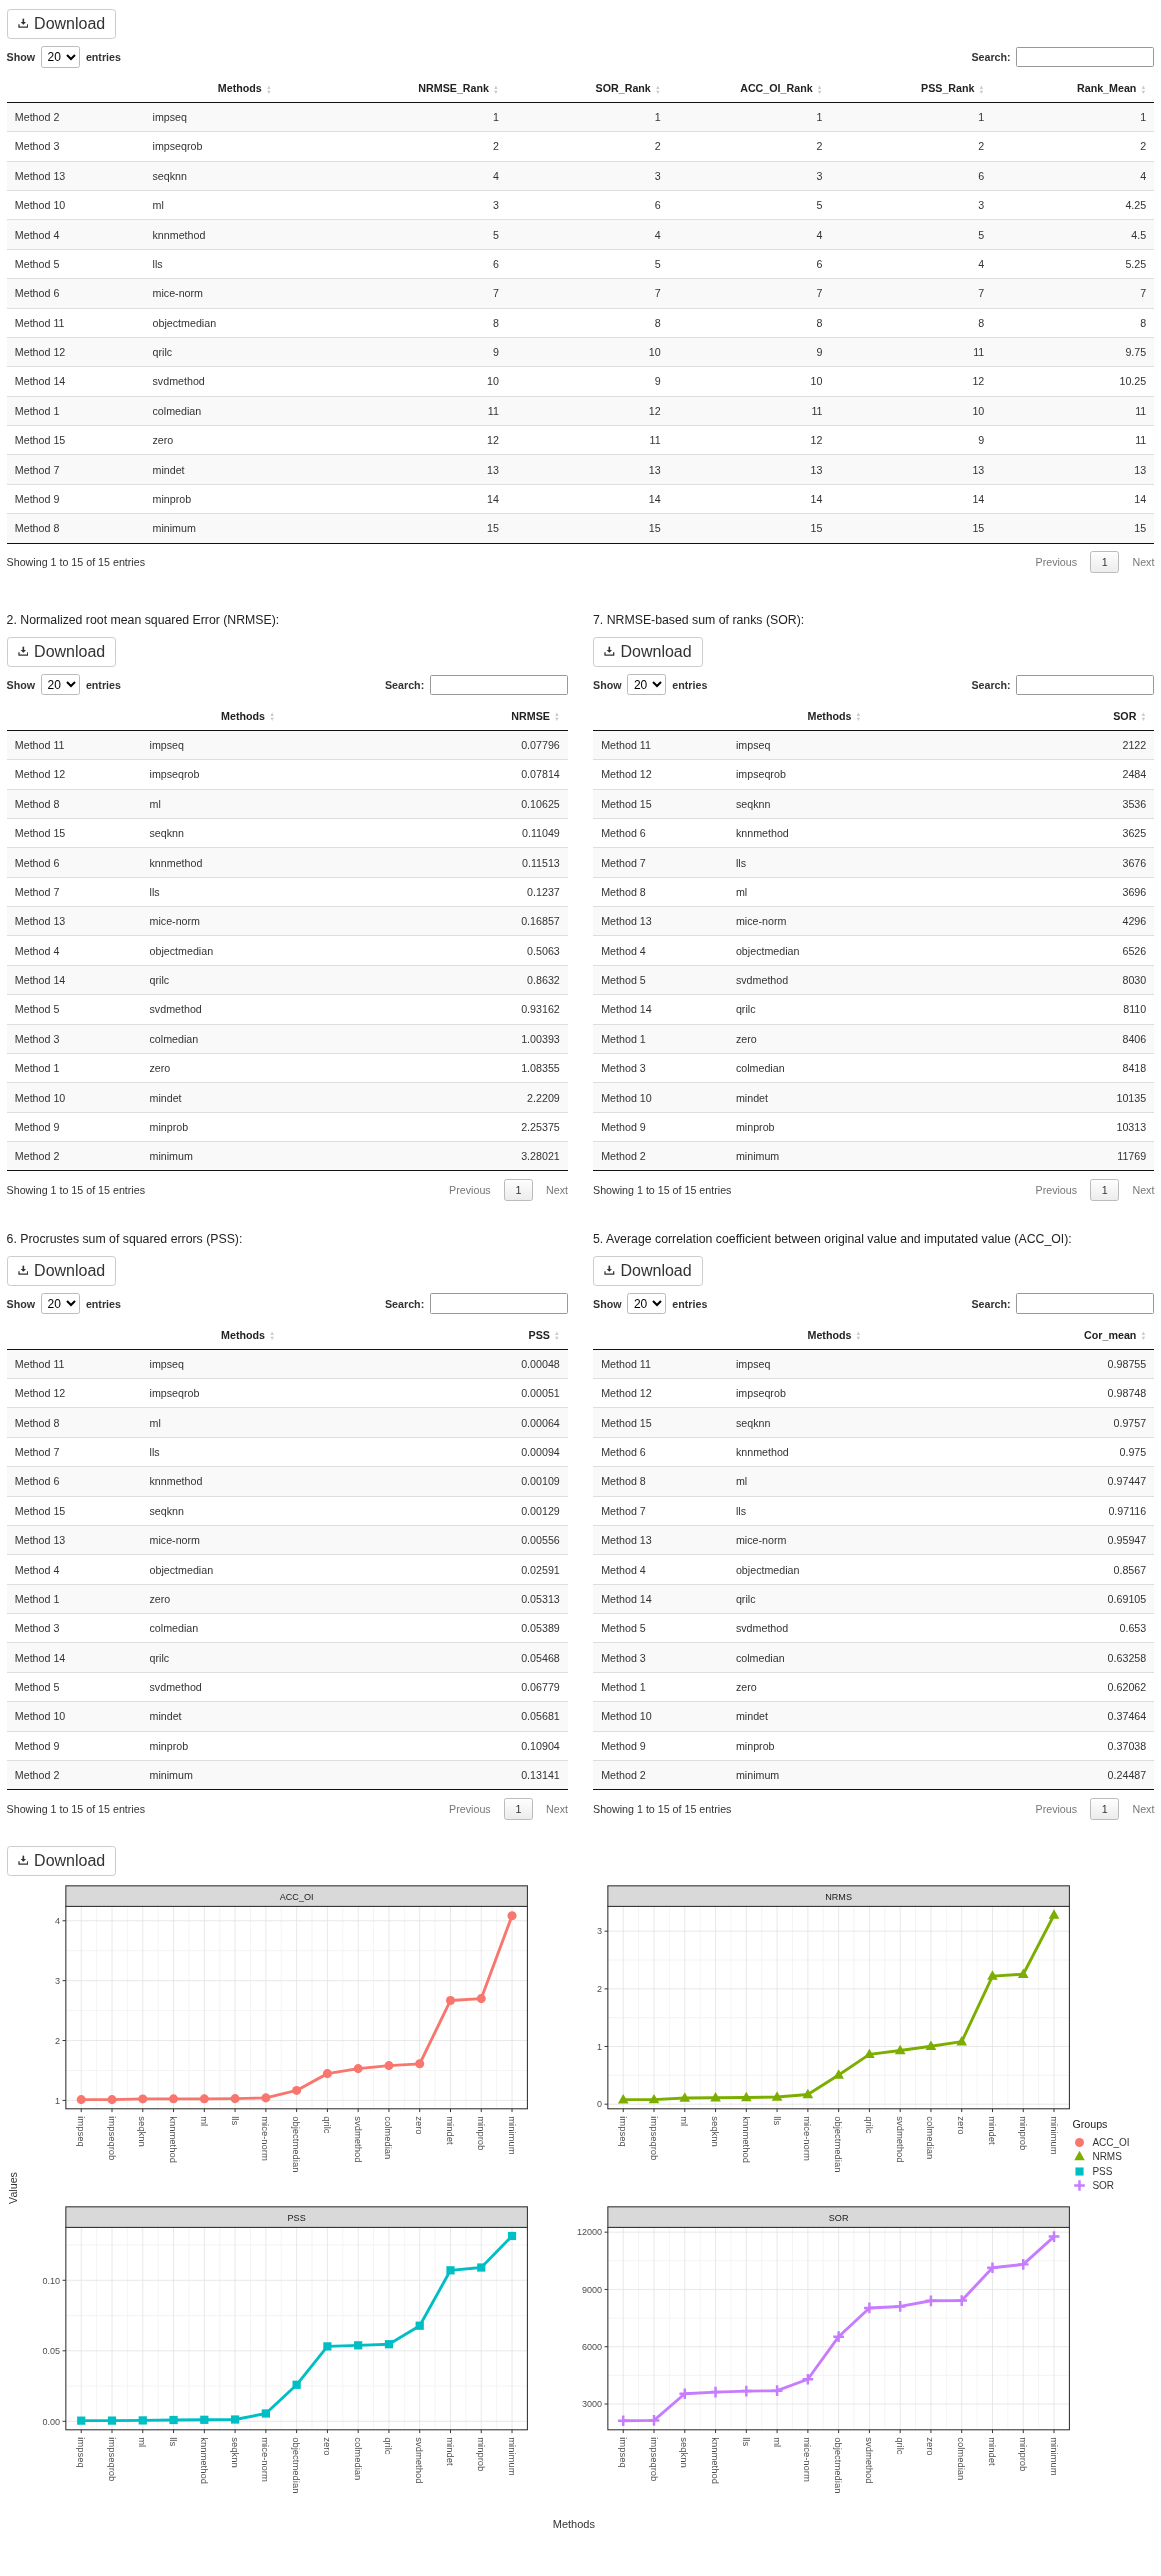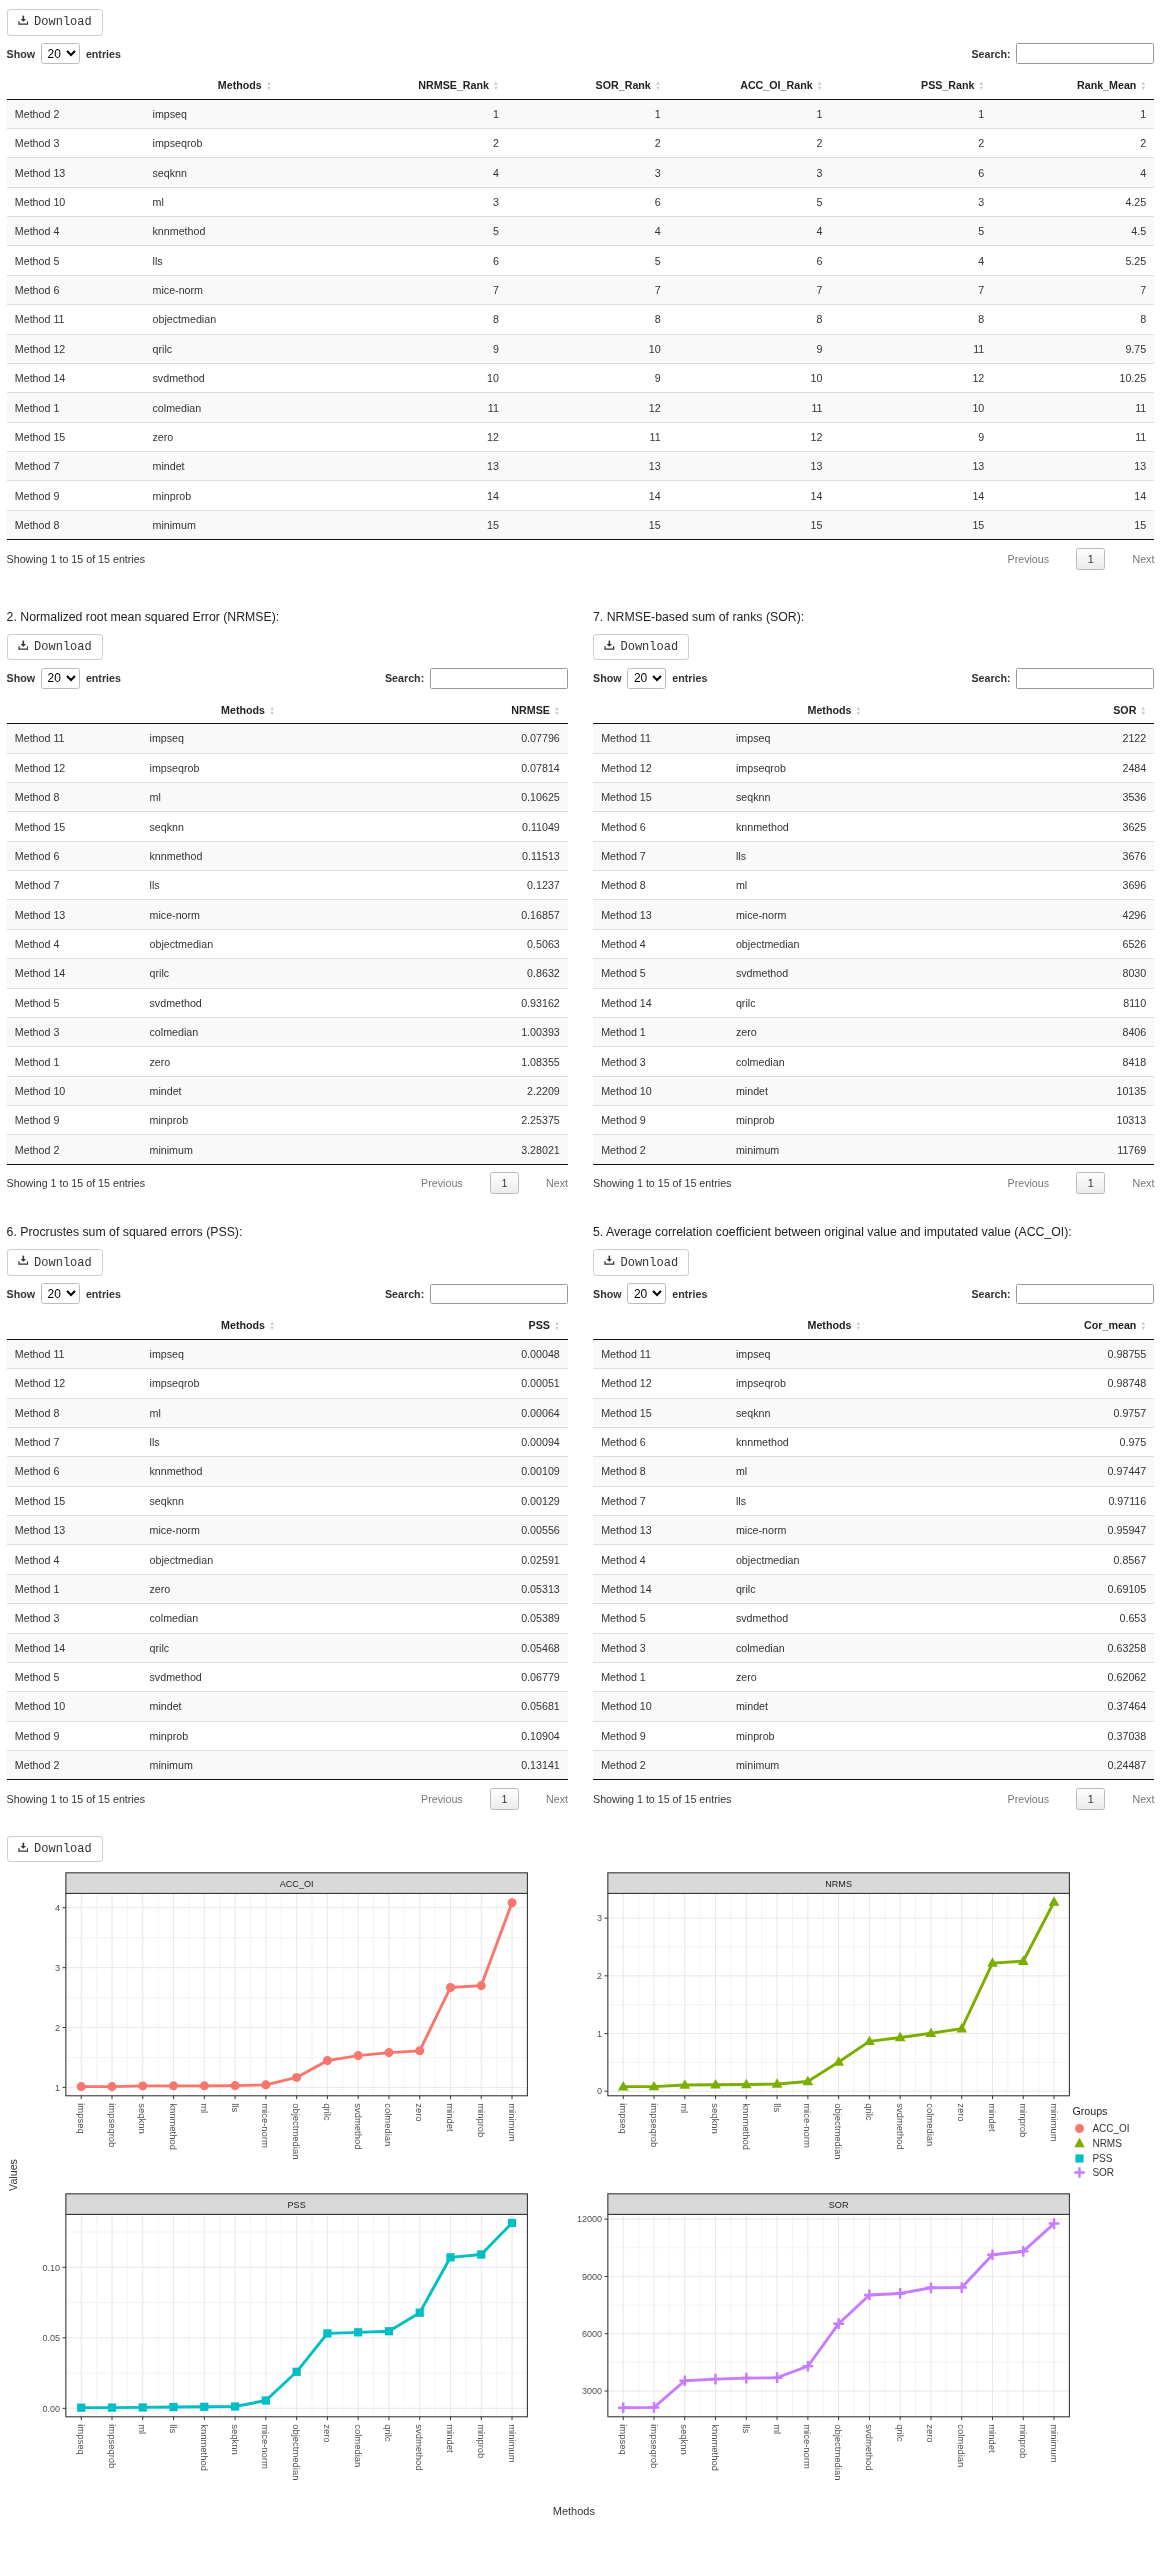--- a/index.html
+++ b/index.html
@@ -8,41 +8,41 @@
     width:1161px;
     font-family:"Liberation Sans", sans-serif;
     color:#333;
     padding:8.2px 6.6px 16.4px 6.6px;
     font-size:10.7px;
   }
   .section-title { font-size:12.3px; color:#222; margin:0 0 7.4px 0; font-weight:400; line-height:1.35; }
   .btn-dl {
     display:inline-flex; align-items:center; gap:5.8px;
     background:#fff; border:0.8px solid #ccc; border-radius:3.3px;
-    padding:5px 10px; font-size:12px; color:#333; cursor:pointer;
-    font-family:Liberation Mono, monospace; margin:0.8px 0 5.8px 0;
+    padding:5px 10px; font-size:16px; color:#333; cursor:pointer;
+    font-family:Liberation Sans, sans-serif; margin:0.8px 0 5.8px 0;
   }
   .dt-top { display:flex; justify-content:space-between; align-items:center; margin:1.6px 0 7.4px 0; }
   .show-group, .search-group { font-size:10.7px; font-weight:700; display:flex; gap:5.8px; align-items:center; color:#333; }
   .show-group select { font-size:12px; border:0.8px solid #bbb; border-radius:2.5px; padding:1.6px 1.6px; background:#fff; }
   .search-group input {
     width:138px; height:20.6px; border:0.8px solid #999; border-radius:1.6px;
     padding:0.8px 5px; font-size:10.7px; font-family:inherit;
   }
   table.data-table { width:100%; border-collapse:collapse; font-size:10.7px; table-layout:fixed; }
   .data-table th { font-weight:700; padding:7.4px 8.2px; border-bottom:0.8px solid #111; vertical-align:middle; color:#222; }
   .data-table td { padding:8.2px; border-bottom:0.8px solid #ddd; color:#333; overflow:hidden; }
   .data-table tbody tr:nth-child(odd) td { background:#f9f9f9; }
   .data-table tbody tr:last-child td { border-bottom:0.8px solid #111; }
   th.col-first, td.col-first { text-align:left; }
   th.col-text { text-align:center; } td.col-text { text-align:left; }
   th.col-num, td.col-num { text-align:right; }
   .sort { display:inline-flex; flex-direction:column; margin-left:4.1px; vertical-align:middle; color:#cccccc; font-size:5.8px; line-height:5px; }
   .dt-bottom { display:flex; justify-content:space-between; align-items:center; margin-top:7.4px; font-size:10.7px; }
-  .paginate { display:flex; align-items:center; gap:27px; }
+  .paginate { display:flex; align-items:center; gap:13px; }
   .page-nav { color:#777; cursor:pointer; }
   .page-btn {
     border:0.8px solid #bbb; border-radius:2.5px; background:linear-gradient(#fefefe,#ececec);
     padding:4.1px 10.7px; color:#333; cursor:pointer;
   }
   .two-col { display:grid; grid-template-columns:1fr 1fr; column-gap:25px; row-gap:30px; margin-top:39px; }
   .figures { margin-top:25px; }
   .fig-area { position:relative; padding-left:21.4px; margin-top:3.3px; }
   .fig-grid { display:grid; grid-template-columns:506px 506px; column-gap:36px; row-gap:10px; }
   .panel svg { display:block; }

